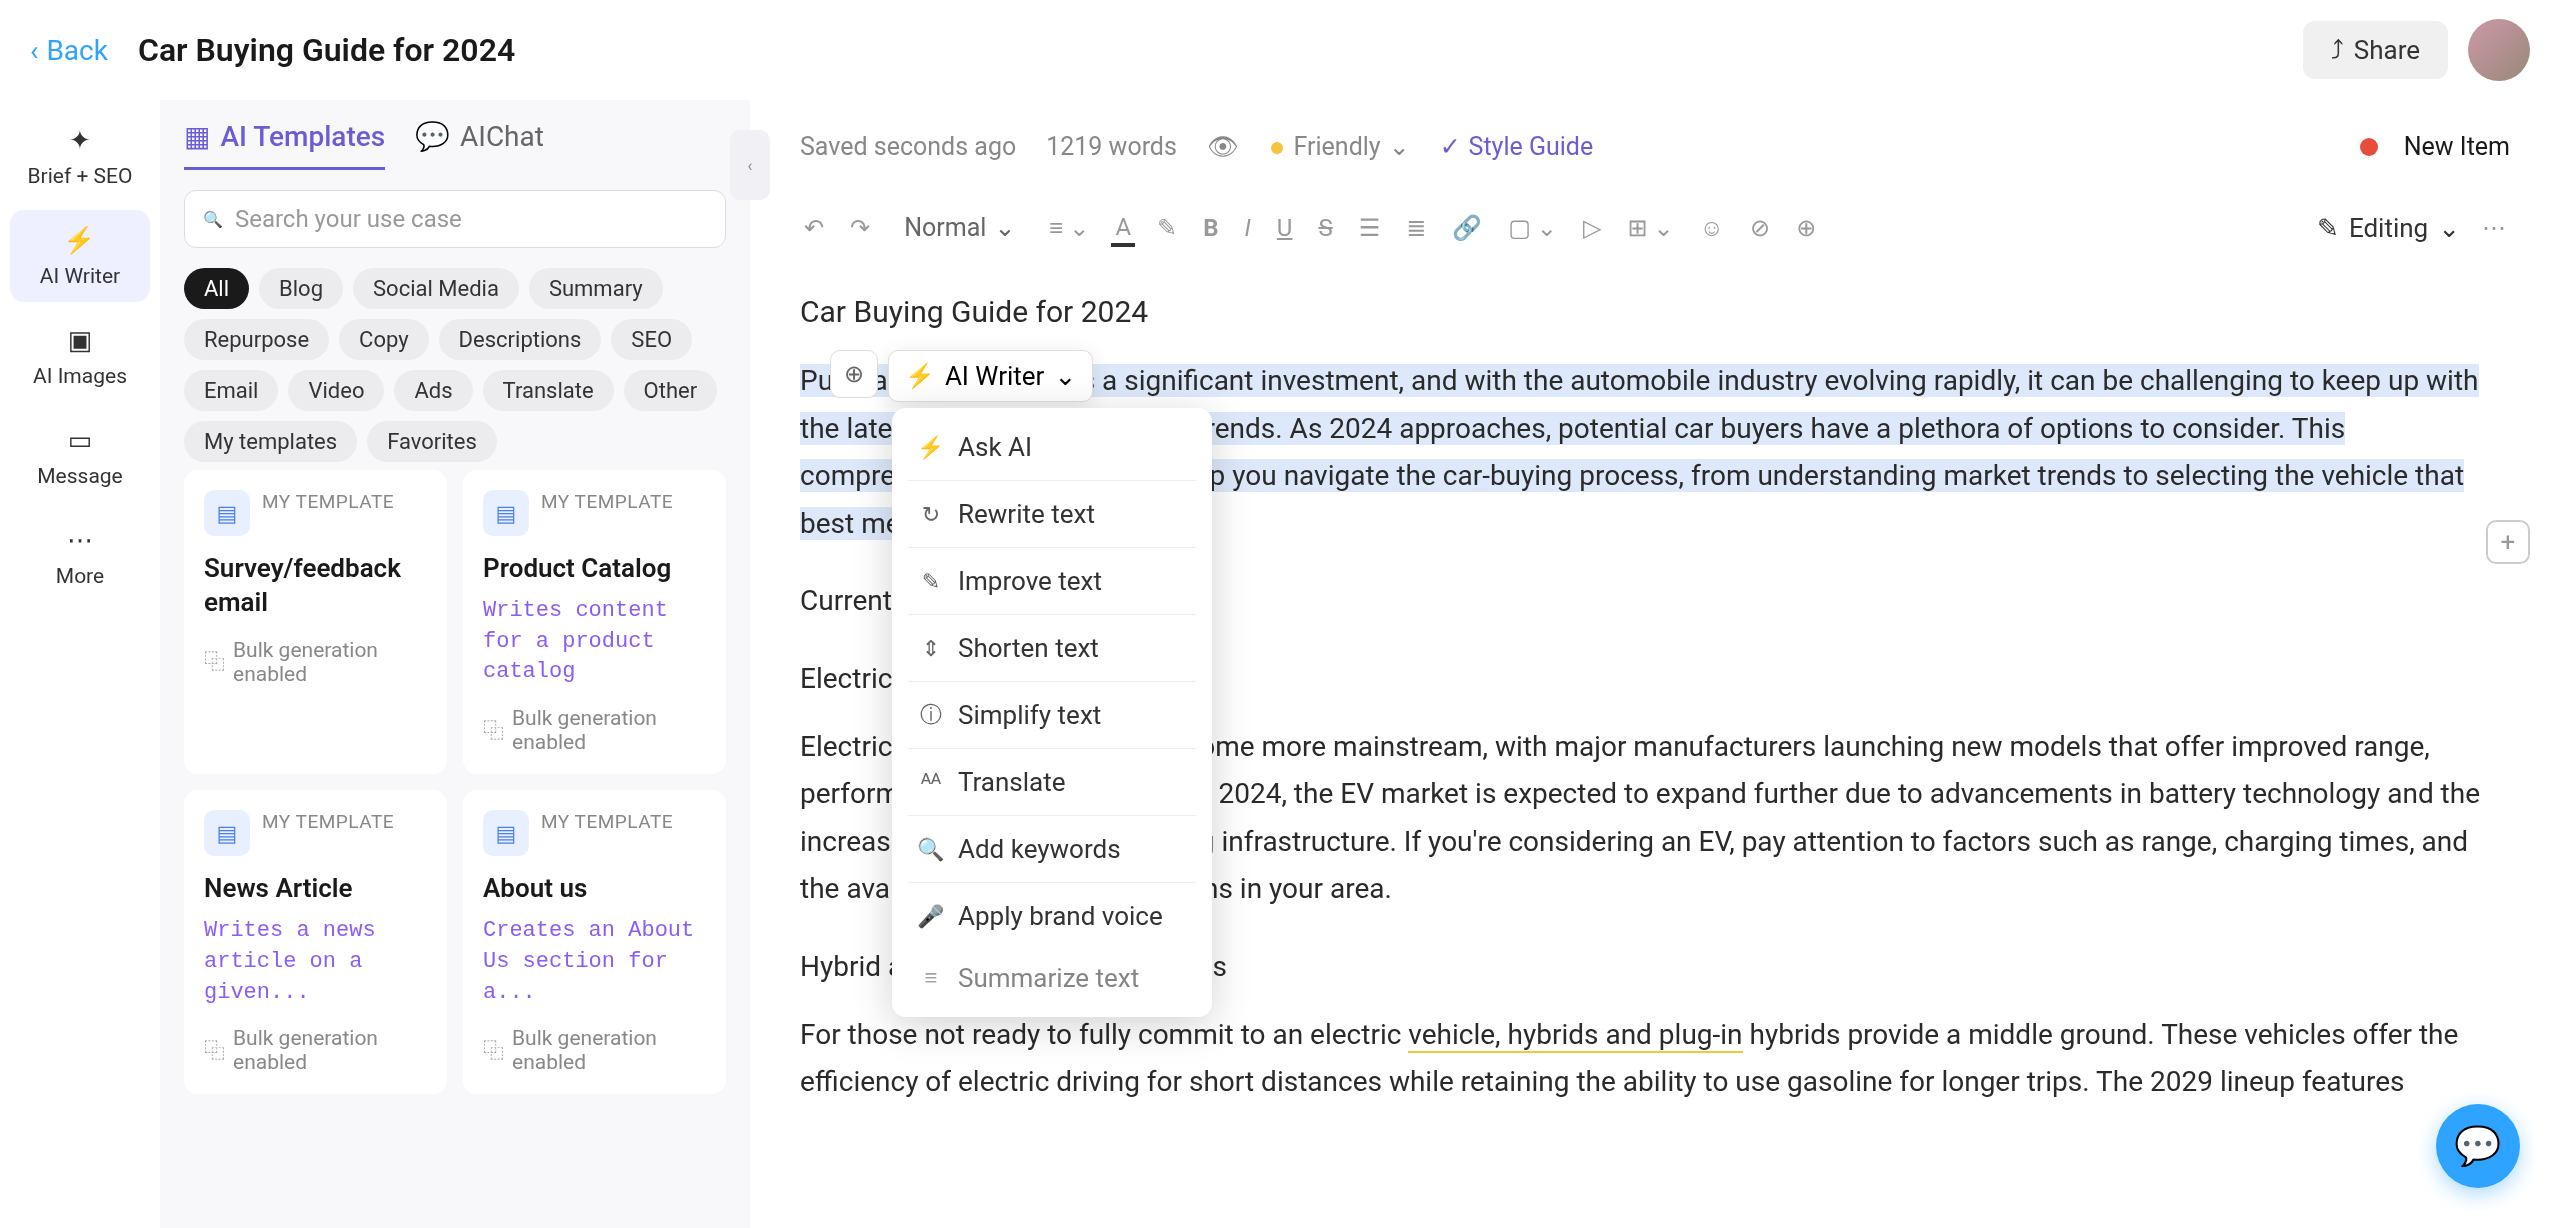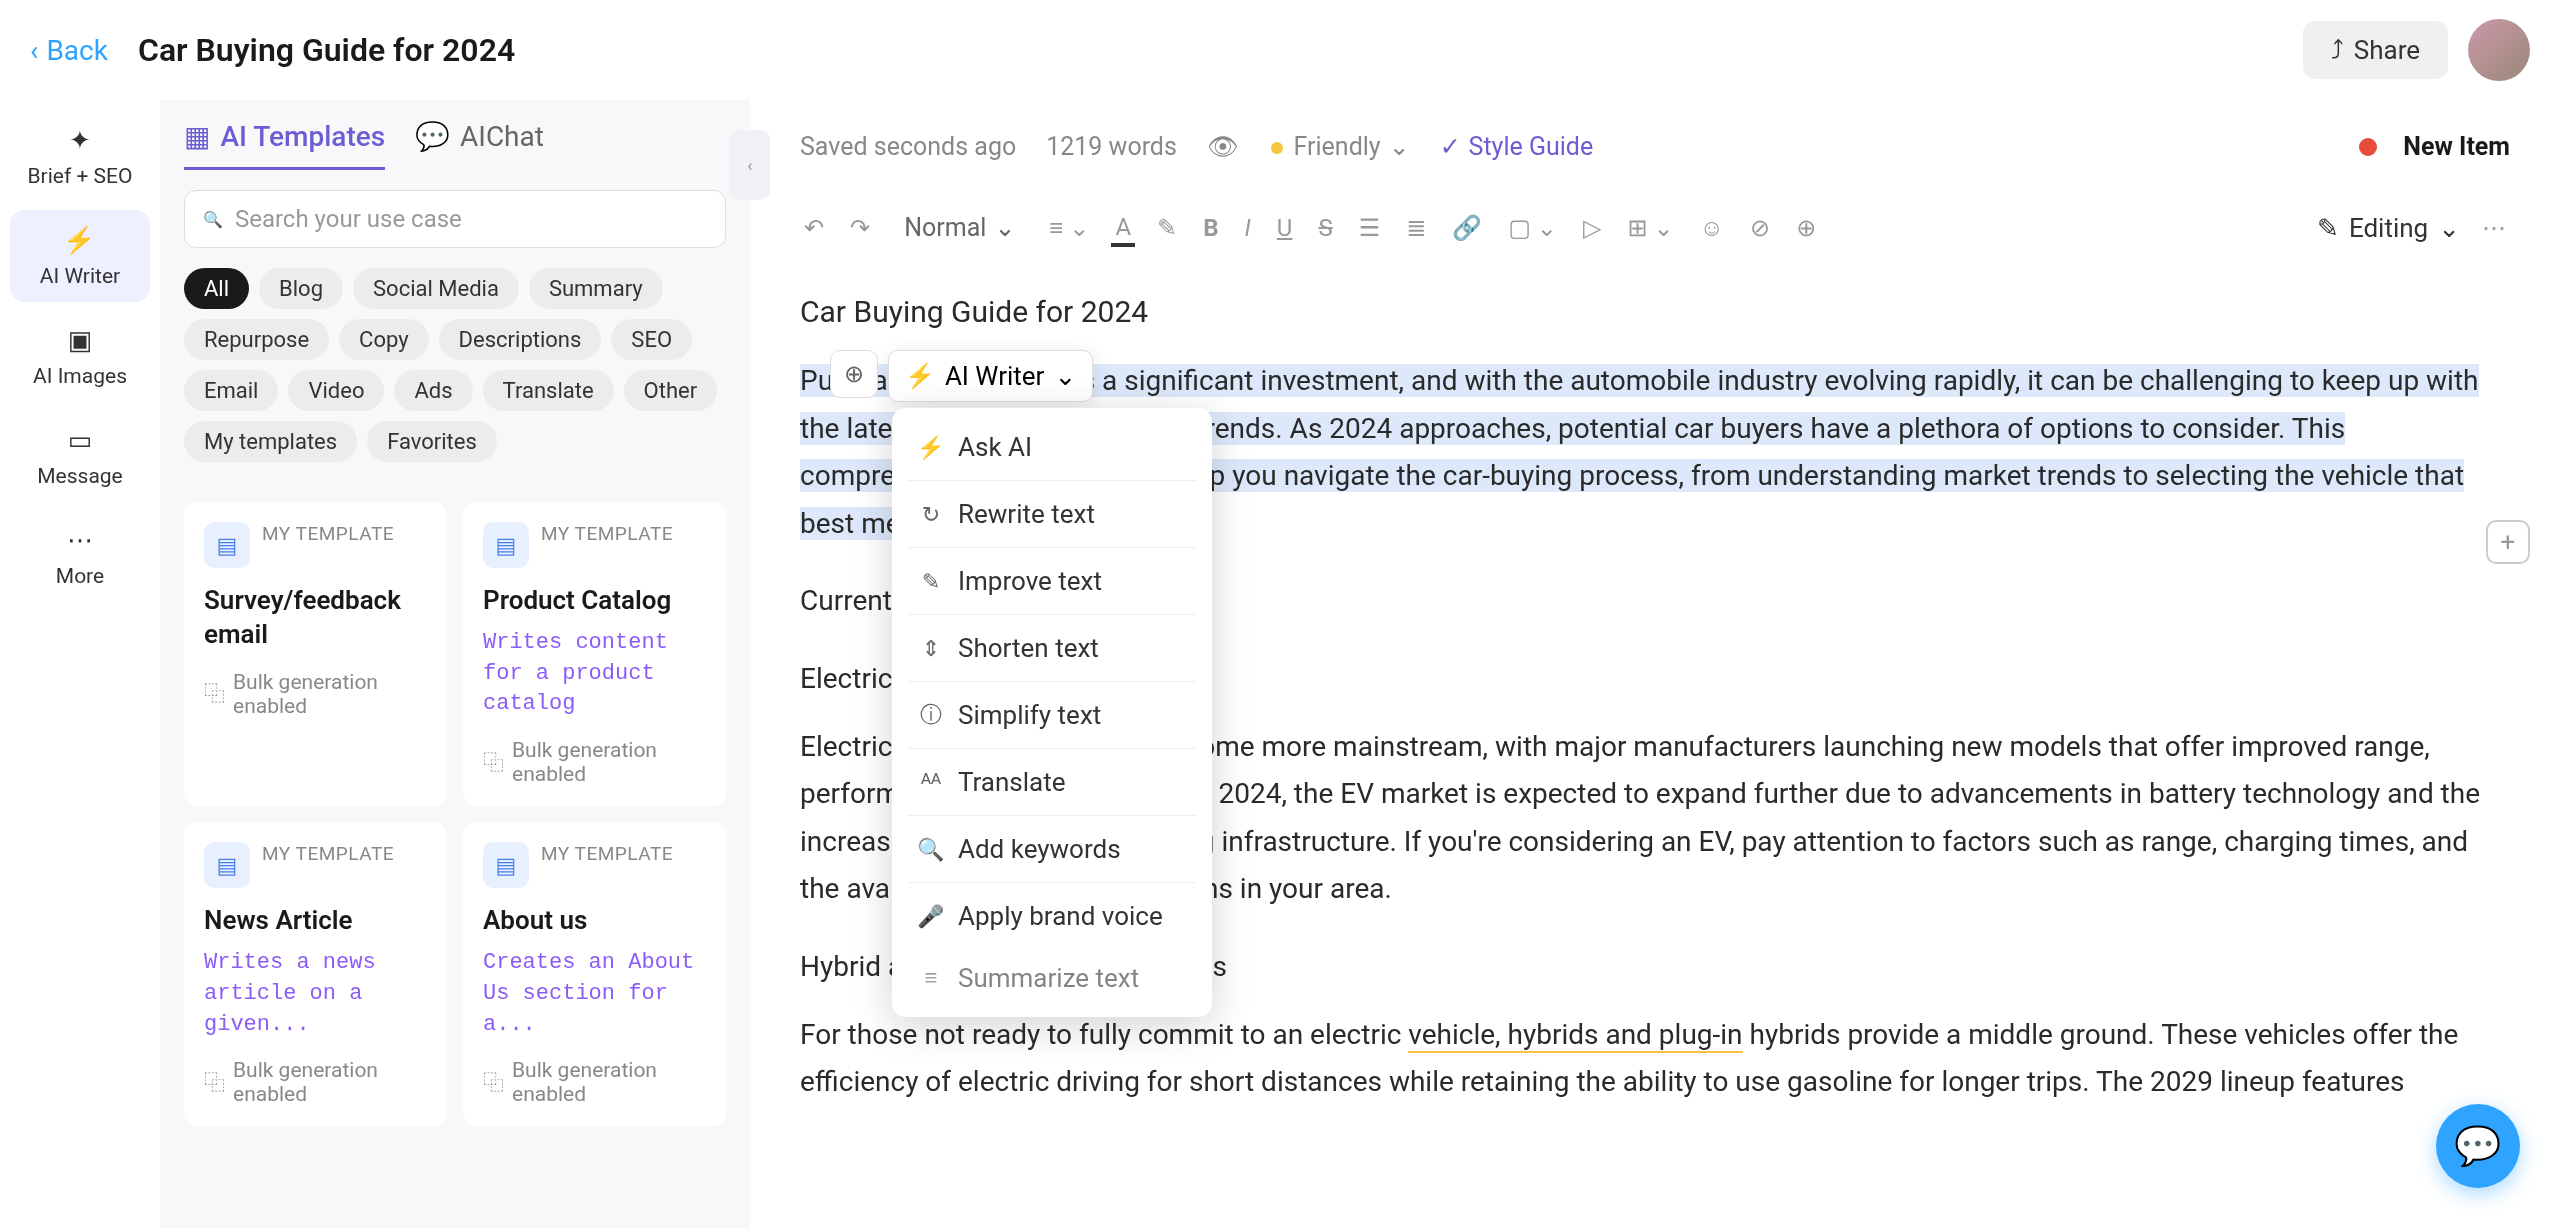--- a/index.html
+++ b/index.html
@@ -23,40 +23,40 @@
 .nav-icon { width: 32px; height: 32px; display: flex; align-items: center; justify-content: center; font-size: 26px; }
 
 
 .sidebar { width: 590px; background: #F8F8FB; display: flex; flex-direction: column; padding: 20px 24px; position: relative; }
 .tabs { display: flex; gap: 30px; margin-bottom: 20px; }
 .tab { display: flex; align-items: center; gap: 10px; padding-bottom: 14px; font-size: 28px; color: #666; cursor: pointer; border-bottom: 3px solid transparent; }
 .tab.active { color: #6B5DD3; border-bottom-color: #6B5DD3; font-weight: 500; }
 .search-box { display: flex; align-items: center; gap: 12px; background: #fff; border: 1px solid #ddd; border-radius: 12px; padding: 14px 18px; margin-bottom: 20px; }
 .search-input { border: none; outline: none; font-size: 24px; flex: 1; color: #333; }
 .search-input::placeholder { color: #999; }
-.chips { display: flex; flex-wrap: wrap; gap: 10px; margin-bottom: 40px; }
+.chips { display: flex; flex-wrap: wrap; gap: 10px; margin-bottom: 8px; }
 .chip { padding: 8px 20px; border-radius: 999px; background: #ECECEF; font-size: 22px; color: #333; cursor: pointer; }
 .chip.active { background: #1a1a1a; color: #fff; }
 .cards { display: grid; grid-template-columns: 1fr 1fr; gap: 16px; overflow-y: auto; }
 .card { background: #fff; border-radius: 14px; padding: 20px; display: flex; flex-direction: column; gap: 10px; }
 .card-badge { width: 46px; height: 46px; border-radius: 10px; background: #E8F0FF; display: flex; align-items: center; justify-content: center; color: #4A7FE8; font-size: 22px; margin-bottom: 6px; }
 .card-tag { font-size: 19px; color: #888; text-transform: uppercase; letter-spacing: 0.5px; }
 .card-header { display: flex; gap: 12px; align-items: flex-start; }
 .card-title { font-size: 26px; font-weight: 600; color: #1a1a1a; line-height: 1.3; }
 .card-desc { font-size: 22px; color: #8b5cf6; line-height: 1.4; font-family: Liberation Mono, monospace; }
 .card-footer { display: flex; align-items: center; gap: 8px; font-size: 21px; color: #888; margin-top: 8px; }
 .collapse-btn { position: absolute; top: 30px; right: -20px; width: 40px; height: 70px; background: #F0F0F5; border-radius: 10px; display: flex; align-items: center; justify-content: center; cursor: pointer; color: #888; }
 
 
 .editor { flex: 1; display: flex; flex-direction: column; padding: 30px 50px; position: relative; overflow: hidden; }
 .editor-top { display: flex; align-items: center; gap: 30px; margin-bottom: 30px; font-size: 25px; color: #888; }
 .tone-pill { display: flex; align-items: center; gap: 8px; }
 .tone-dot { color: #F5C441; font-size: 28px; }
 .style-guide { color: #6B5DD3; display: flex; align-items: center; gap: 8px; }
-.new-item { display: flex; align-items: center; gap: 26px; font-weight: 700; color: #1a1a1a; }
+.new-item { display: flex; align-items: center; gap: 26px; font-weight: 400; color: #1a1a1a; }
 .red-dot { width: 18px; height: 18px; background: #E74C3C; border-radius: 50%; }
 
 
 .toolbar { display: flex; align-items: center; gap: 18px; padding: 14px 0; margin-bottom: 24px; color: #999; font-size: 24px; }
 .toolbar-sel { display: flex; align-items: center; gap: 8px; color: #666; font-size: 25px; padding: 6px 12px; }
 .toolbar .tb { cursor: pointer; padding: 4px; display: flex; align-items: center; }
 .editing-badge { margin-left: auto; display: flex; align-items: center; gap: 10px; font-size: 26px; color: #333; }
 
 
 .doc { font-size: 28px; line-height: 1.7; color: #2a2a2a; position: relative; }

